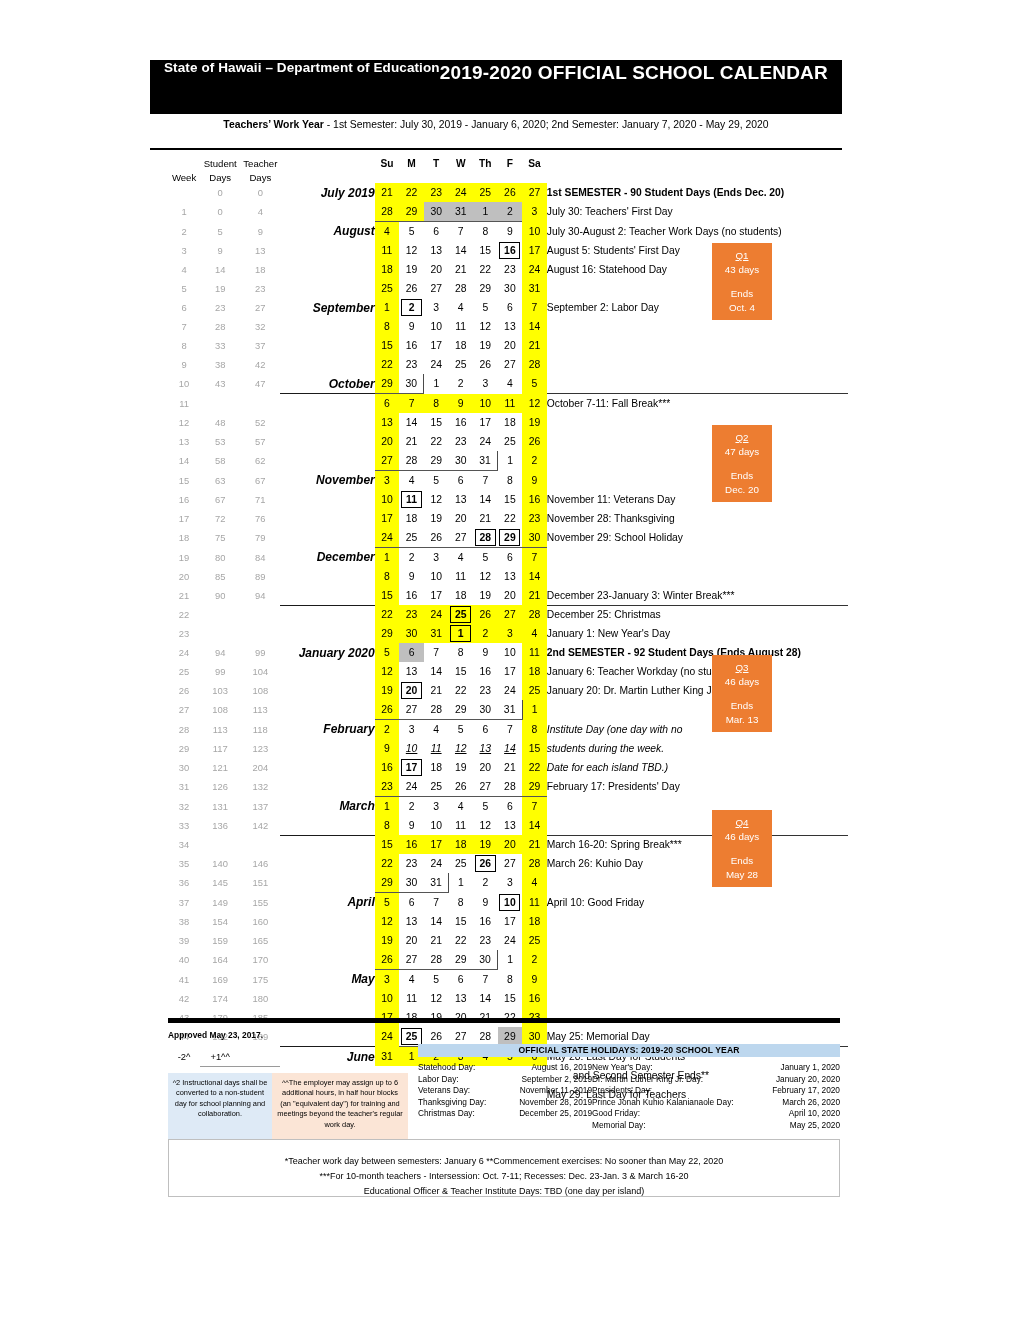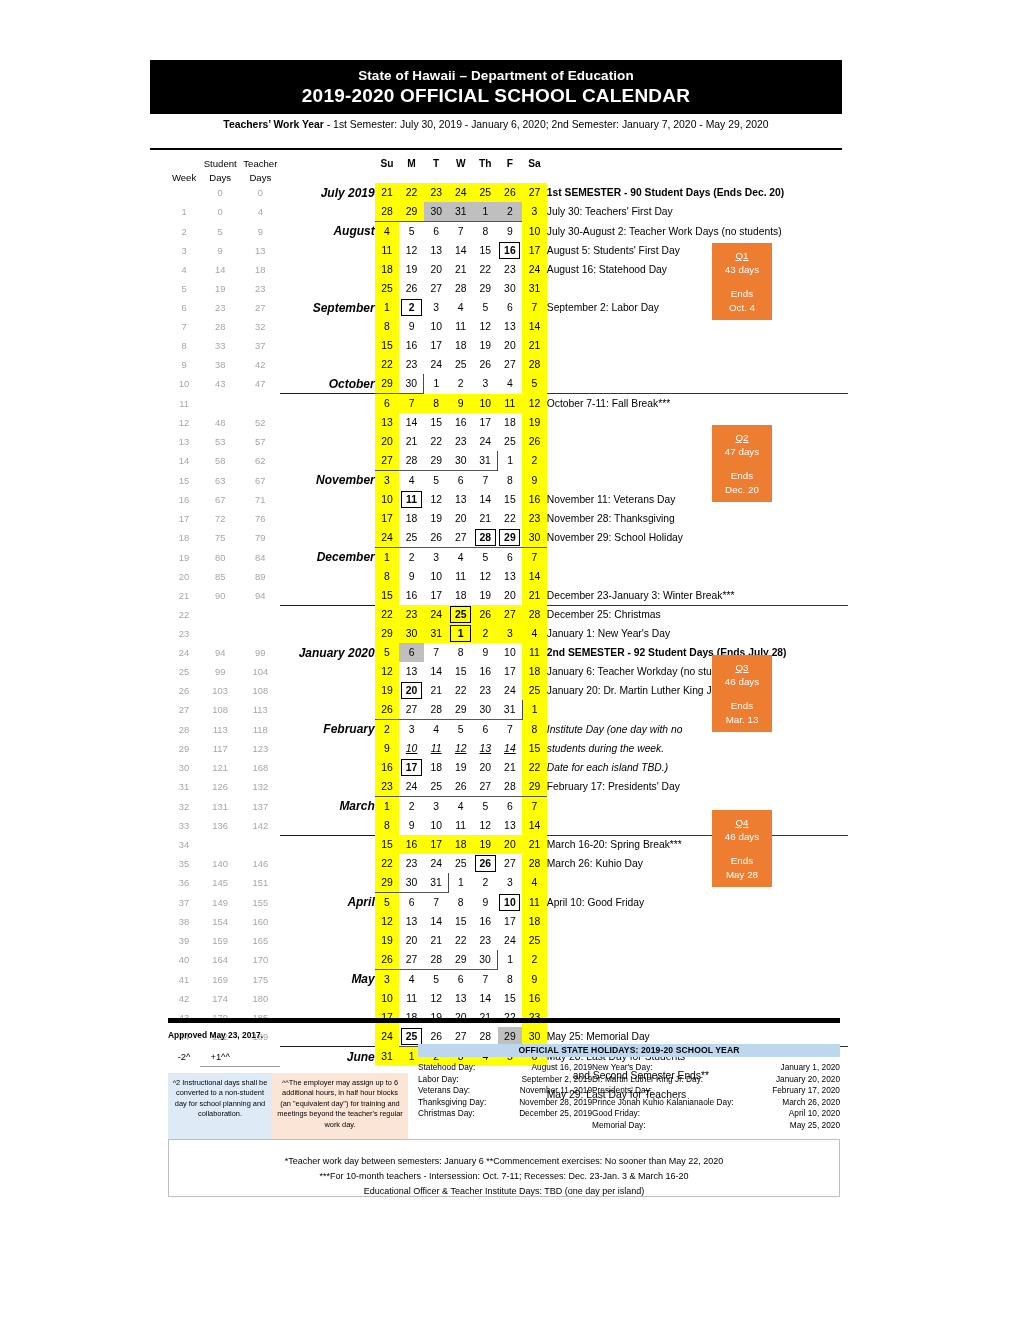--- a/index.html
+++ b/index.html
@@ -11,21 +11,21 @@
     color:#000;
     position:relative;
     overflow:hidden;
   }
   .page { position:absolute; left:0; top:0; width:1020px; height:1320px; }
 
   
   .hdr-black {
     position:absolute; left:150px; top:60px; width:692px; height:54px;
     background:#000; color:#fff; text-align:center;
-    display:flex; flex-direction:column; justify-content:center;
+    display:flex; justify-content:center;
   }
   .hdr-line1 { font-size:13.5px; font-weight:bold; letter-spacing:.1px; }
   .hdr-line2 { font-size:19px; font-weight:bold; margin-top:2px; letter-spacing:.2px; }
   .hdr-sub {
     position:absolute; left:150px; top:117px; width:692px;
     text-align:center; font-size:10.4px; line-height:15px;
   }
   .hdr-sub b { font-weight:bold; }
   .hdr-rule { position:absolute; left:150px; top:148px; width:692px; height:2px; background:#000; }
 
@@ -560,21 +560,21 @@
             <td class="tdays">99</td>
             <td class="gapcell"></td>
             <td class="month">January 2020</td>
             <td class="day y"><span>5</span></td>
             <td class="day g"><span>6</span></td>
             <td class="day w"><span>7</span></td>
             <td class="day w"><span>8</span></td>
             <td class="day w"><span>9</span></td>
             <td class="day w"><span>10</span></td>
             <td class="day y"><span>11</span></td>
-            <td class="notes b">2nd SEMESTER - 92 Student Days (Ends July 28)</td>
+            <td class="notes b">2nd SEMESTER - 92 Student Days (Ends August 28)</td>
           </tr>
           <tr>
             <td class="week">25</td>
             <td class="sdays">99</td>
             <td class="tdays">104</td>
             <td class="gapcell"></td>
             <td class="month"></td>
             <td class="day y"><span>12</span></td>
             <td class="day w"><span>13</span></td>
             <td class="day w"><span>14</span></td>
@@ -640,21 +640,21 @@
             <td class="day w ital"><span class="u">11</span></td>
             <td class="day w ital"><span class="u">12</span></td>
             <td class="day w ital"><span class="u">13</span></td>
             <td class="day w ital"><span class="u">14</span></td>
             <td class="day y"><span>15</span></td>
             <td class="notes it">students during the week.</td>
           </tr>
           <tr>
             <td class="week">30</td>
             <td class="sdays">121</td>
-            <td class="tdays">168</td>
+            <td class="tdays">204</td>
             <td class="gapcell"></td>
             <td class="month"></td>
             <td class="day y"><span>16</span></td>
             <td class="day w box"><span>17</span></td>
             <td class="day w"><span>18</span></td>
             <td class="day w"><span>19</span></td>
             <td class="day w"><span>20</span></td>
             <td class="day w"><span>21</span></td>
             <td class="day y"><span>22</span></td>
             <td class="notes it">Date for each island TBD.)</td>

